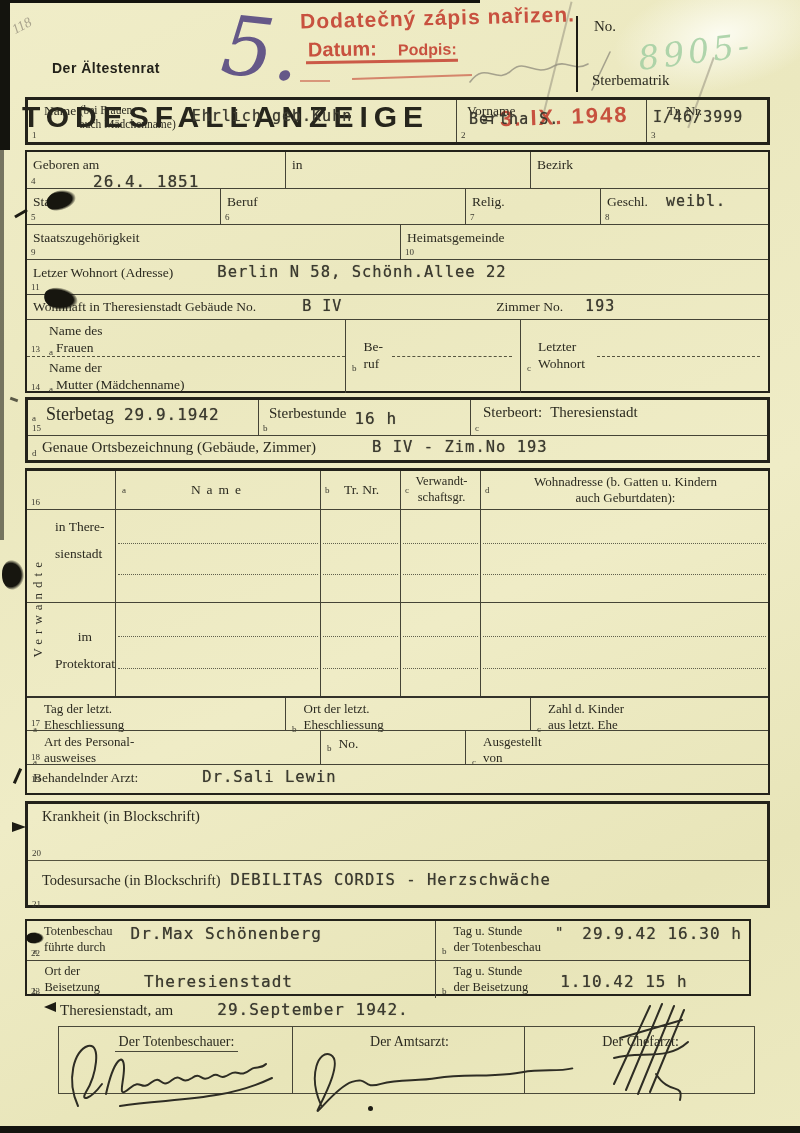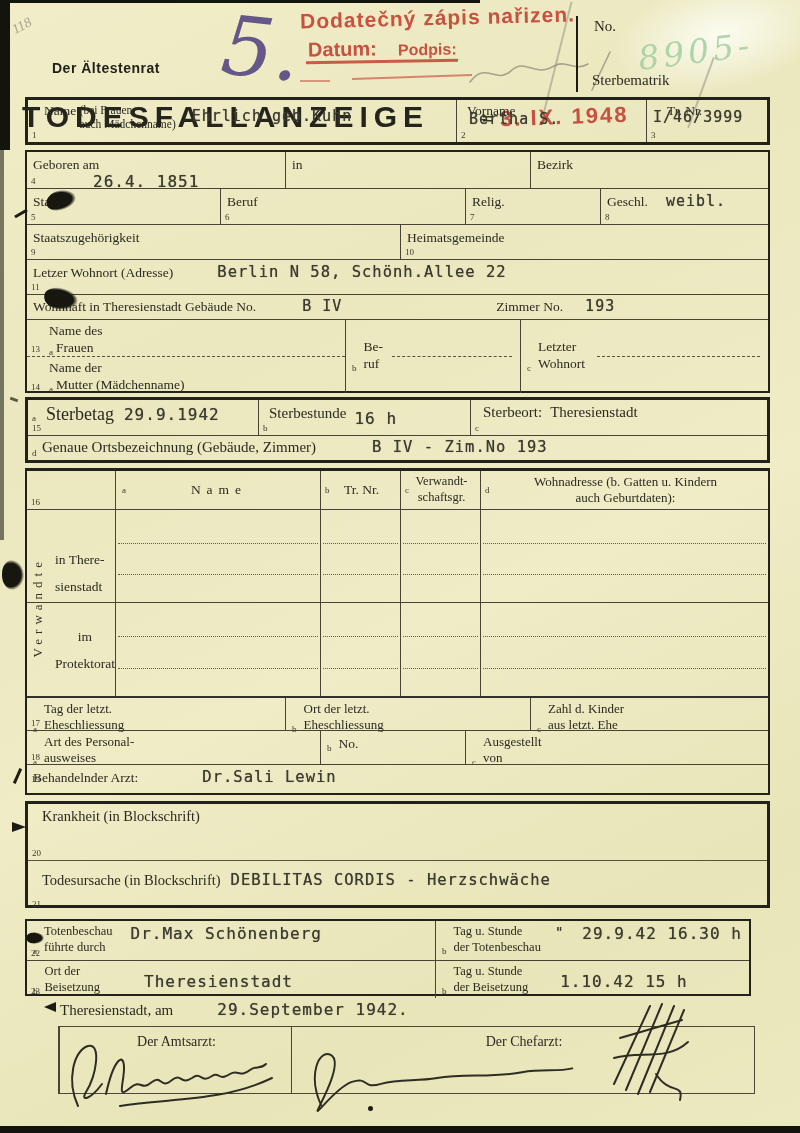--- a/index.html
+++ b/index.html
@@ -267,21 +267,21 @@
 schaftsgr.</div>
       </div>
       <div class="cell vline" style="flex:1;text-align:center;">
         <span class="sub" style="position:absolute;left:4px;top:14px;">d</span>
         <div class="lbl pre" style="font-size:13px;">Wohnadresse (b. Gatten u. Kindern
 auch Geburtdaten):</div>
       </div>
     </div>
 
     <div class="row hline" style="height:93px;">
-      <div class="cell" style="width:88px;display:flex;align-items:flex-end;">
+      <div class="cell" style="width:88px;display:flex;align-items:flex-start;">
         <div class="lbl pre" style="margin-left:22px;line-height:2;">in There-
 sienstadt</div>
       </div>
       <div class="cell vline" style="width:205px;">
           <div class="dot" style="top:36%;"></div>
           <div class="dot" style="top:70%;"></div>
         </div>
       <div class="cell vline" style="width:80px;">
           <div class="dot" style="top:36%;"></div>
           <div class="dot" style="top:70%;"></div>
@@ -415,20 +415,23 @@
     </div>
   </div>
 
   <div class="abs" style="left:60px;top:1000px;">
     <span class="lbl" style="font-size:15px;">Theresienstadt, am</span>
     <span class="typed" style="font-size:16px;margin-left:40px;">29.September 1942.</span>
   </div>
 
   <div class="box" style="left:58px;top:1026px;width:697px;height:68px;border-width:1.5px;border-color:#4a4939;">
     <div class="row" style="height:100%;">
+      <div class="cell" style="width:233px;">
+        <div class="sig-label"><span style="border-bottom:1px solid #4a4939;padding:0 4px 2px;">Der Totenbeschauer:</span></div>
+      </div>
       <div class="cell vline" style="width:232px;">
         <div class="sig-label"><span>Der Amtsarzt:</span></div>
       </div>
       <div class="cell vline" style="flex:1;">
         <div class="sig-label"><span>Der Chefarzt:</span></div>
       </div>
     </div>
   </div>
 
   <svg class="sig" style="left:62px;top:1036px;" width="230" height="78" viewBox="0 0 230 78">

